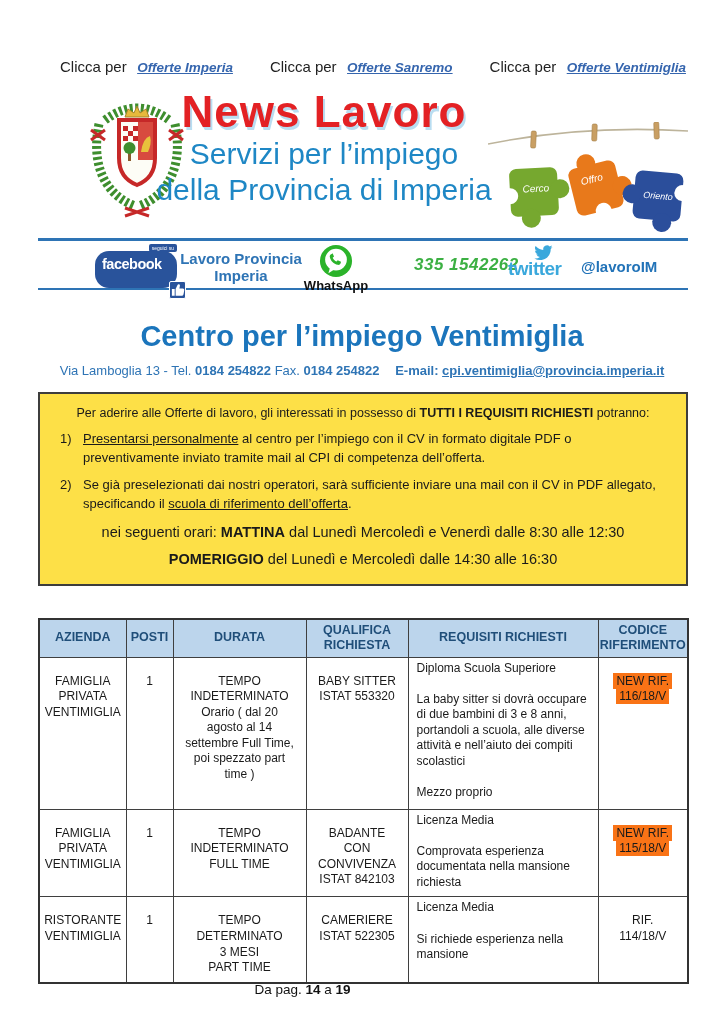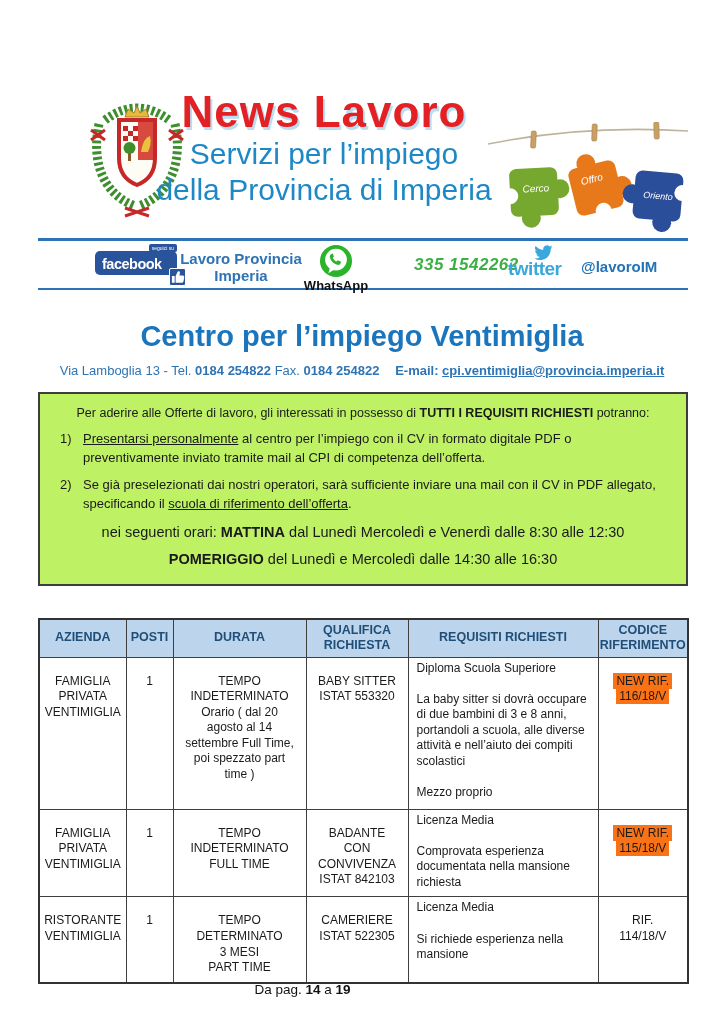--- a/index.html
+++ b/index.html
@@ -24,22 +24,22 @@
   .banner-titles { position:absolute; left:0; top:0; width:572px; text-align:center; }
   .bt-main { font-size:44px; font-weight:bold; color:#E32124; letter-spacing:1px;
     text-shadow:2px 3px 0 #B9DDF1; line-height:1.1; }
   .bt-sub { font-size:30px; font-weight:normal; color:#1E87C5; line-height:1.2; }
   .puzzle { position:absolute; right:-2px; top:34px; width:200px; height:112px; }
   .puzzle text { font-family:"Liberation Sans", sans-serif; }
 
   
   .social-bar { position:absolute; top:238px; left:38px; width:650px; height:52px;
     border-top:3px solid #2E74B5; border-bottom:2px solid #2E74B5; }
-  .fb-badge { position:absolute; left:57px; top:10px; width:82px; height:24px;
-    background:#29539B; border-radius:5px; cursor:pointer; }
+  .fb-badge { position:absolute; left:57px; top:10px; width:82px; height:37px;
+    background:#29539B; border-radius:14px; cursor:pointer; }
   .fb-word { position:absolute; left:7px; top:5px; color:#fff; font-weight:bold;
     font-size:14.5px; letter-spacing:-0.5px; }
   .fb-tab { position:absolute; top:-7px; right:0px; background:#29539B; color:#fff;
     font-size:5px; padding:1px 3px; border-radius:2px; }
   .fb-thumbbox { position:absolute; right:-9px; bottom:-11px; width:17px; height:18px;
     background:#29539B; border:1px solid #fff; border-radius:2px; }
   .fb-label { position:absolute; left:140px; top:9px; width:126px; text-align:center;
     font-size:15px; font-weight:bold; color:#2E74B5; line-height:1.15; }
   .wa-icon { position:absolute; left:281px; top:3px; width:34px; height:34px; }
   .wa-label { position:absolute; left:263px; top:37px; width:70px; text-align:center;
@@ -56,21 +56,21 @@
   .centro-title { position:absolute; top:320px; left:0; width:724px; text-align:center;
     font-size:29px; font-weight:bold; color:#1B75BC; }
   .address { position:absolute; top:363px; left:0; width:724px; text-align:center;
     font-size:13px; color:#2E74B5; white-space:nowrap; }
   .address .b { font-weight:bold; }
   .address .email-label { font-weight:bold; margin-left:12px; }
   .address .email-link { font-weight:bold; text-decoration:underline; color:#2E74B5; cursor:pointer; }
 
   
   .info-box { position:absolute; top:392px; left:38px; width:650px;
-    border:2px solid #3d3d3d; background:#bef264; }
+    border:2px solid #3d3d3d; background:#fde047; }
   .info-top { padding:12px 16px 6px 16px; }
   .info-intro { text-align:center; font-size:12.5px; white-space:nowrap; margin-bottom:10px; }
   .info-intro .b { font-weight:bold; }
   .list-item { display:flex; gap:7px; margin:8px 0 8px 4px; padding-right:4px;
     font-size:13px; line-height:1.45; }
   .list-num { width:16px; flex:none; }
   .u { text-decoration:underline; }
   .orari { text-align:center; font-size:14.5px; margin:11px 0; }
   .orari .b { font-weight:bold; }
   .info-update { border-top:2px solid #3d3d3d; text-align:center; padding:11px 0;
@@ -94,20 +94,34 @@
   
   .footer { position:absolute; top:982px; left:0; width:605px; text-align:center;
     font-size:13.5px; color:#111; }
   .footer .b { font-weight:bold; }
 </style>
 </head>
 <body>
 
 <div class="page">
 
+  <div class="top-links">
+    <span>
+      <span class="tl-prefix">Clicca per</span>
+      <a class="tl-link">Offerte Imperia</a>
+    </span>
+    <span>
+      <span class="tl-prefix">Clicca per</span>
+      <a class="tl-link">Offerte Sanremo</a>
+    </span>
+    <span>
+      <span class="tl-prefix">Clicca per</span>
+      <a class="tl-link">Offerte Ventimiglia</a>
+    </span>
+  </div>
 
   <div class="banner">
     <svg class="crest" viewBox="0 0 108 128">
       <path d="M22,30 Q54,6 86,30" stroke="#3E8E2E" stroke-width="9" fill="none" stroke-dasharray="3 2.5"></path>
       <path d="M16,34 C8,72 20,104 52,116" stroke="#3E8E2E" stroke-width="9" fill="none" stroke-dasharray="3 2.5"></path>
       <path d="M92,34 C100,72 88,104 56,116" stroke="#3E8E2E" stroke-width="9" fill="none" stroke-dasharray="3 2.5"></path>
       <g stroke="#C62828" stroke-width="3" fill="none">
         <path d="M8,40 l14,10 M8,50 l14,-10"></path>
         <path d="M86,50 l14,-10 M86,40 l14,10"></path>
         <path d="M42,118 l24,8 M42,126 l24,-8"></path>

